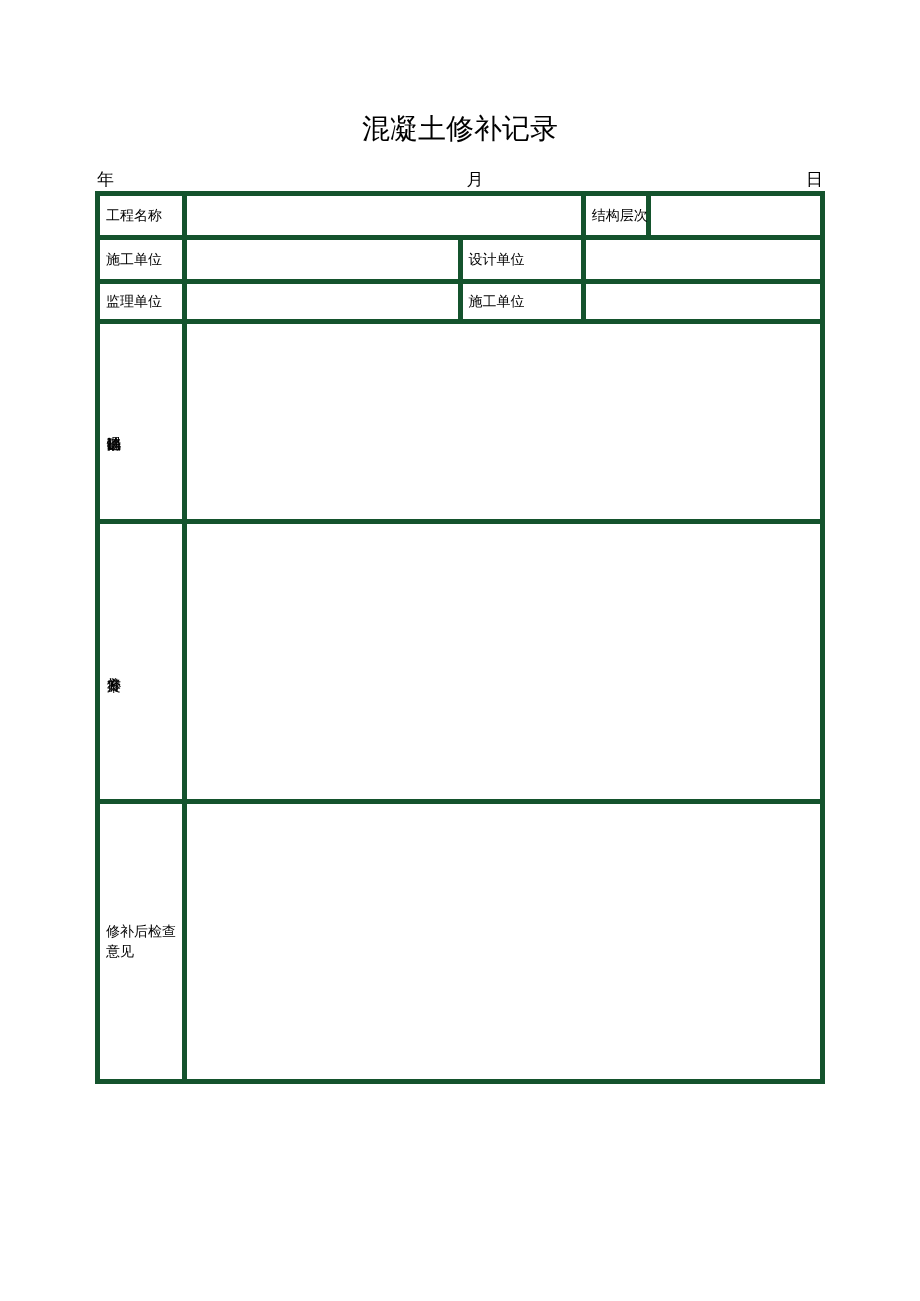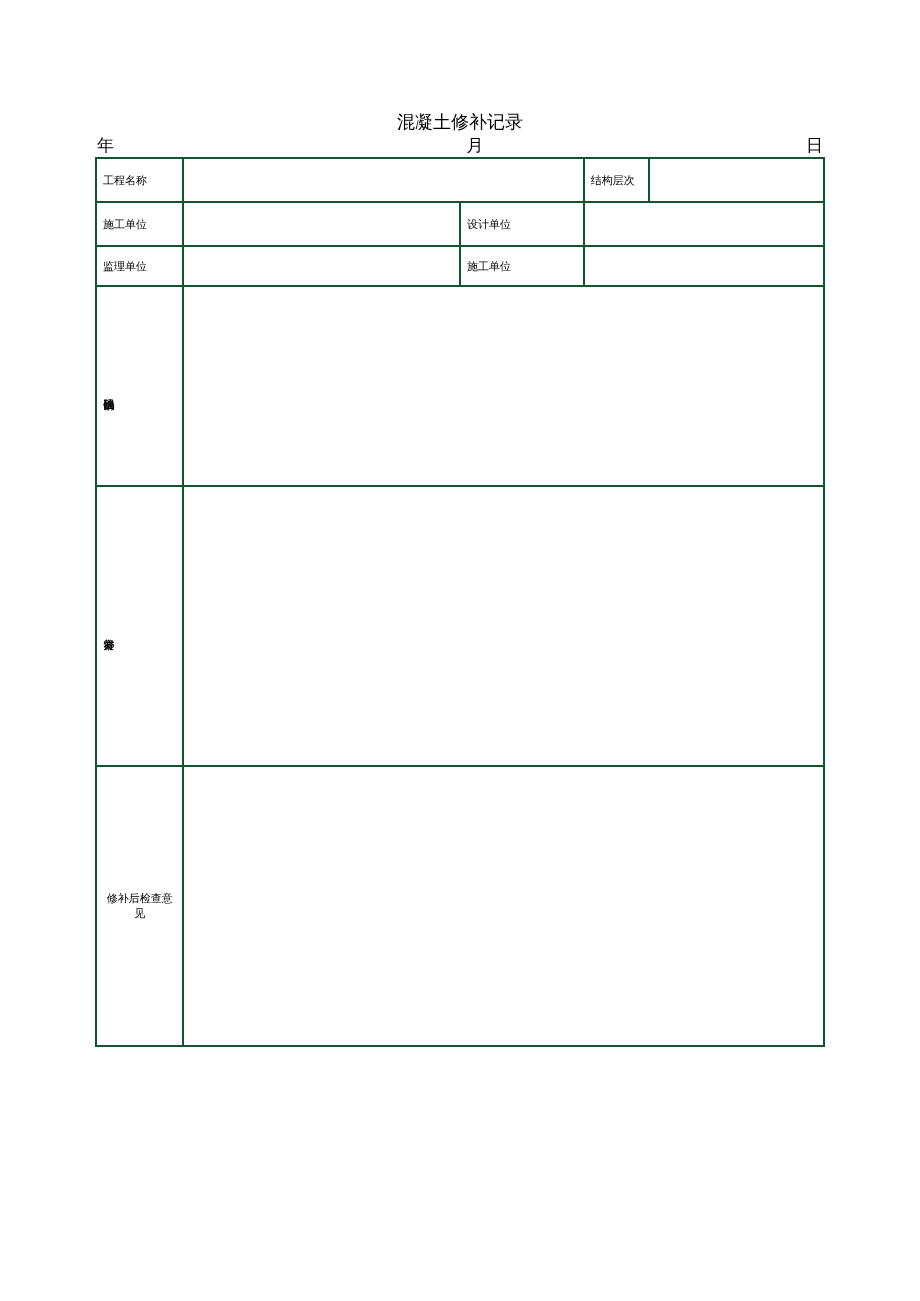--- a/index.html
+++ b/index.html
@@ -9,21 +9,22 @@
     }
     body {
       background: #ffffff;
       font-family: "SimSun", "宋体", serif;
       width: 920px;
       height: 1301px;
       padding: 110px 95px 0 95px;
     }
     .title {
       text-align: center;
-      font-size: 18px;
+      font-size: 28px;
+      margin-bottom: 20px;
       font-weight: normal;
     }
     .date-line {
       display: flex;
       font-size: 17px;
       margin-bottom: 0;
       padding: 0 2px;
     }
     .date-year {
       flex: 0 0 50px;
@@ -35,22 +36,22 @@
     .date-day {
       flex: 0 0 20px;
       text-align: right;
     }
     table {
       border-collapse: collapse;
       width: 100%;
       table-layout: fixed;
     }
     td {
-      border: 2px solid #14532d;
-      font-size: 11px;
+      border: 5px solid #14532d;
+      font-size: 14px;
       padding: 4px 6px;
       vertical-align: middle;
     }
     .label-cell {
       text-align: left;
       white-space: nowrap;
     }
     .label-cell-center {
       text-align: left;
     }
@@ -73,21 +74,20 @@
     .sig-row {
       height: 68px;
     }
     .info-row {
       height: 44px;
     }
     .info-row-short {
       height: 40px;
     }
     .wrap-label {
-      text-align: center;
       line-height: 1.4;
     }
   </style>
 </head>
 <body>
 
 <h1 class="title">混凝土修补记录</h1>
 
 <div class="date-line">
   <span class="date-year">年</span>

